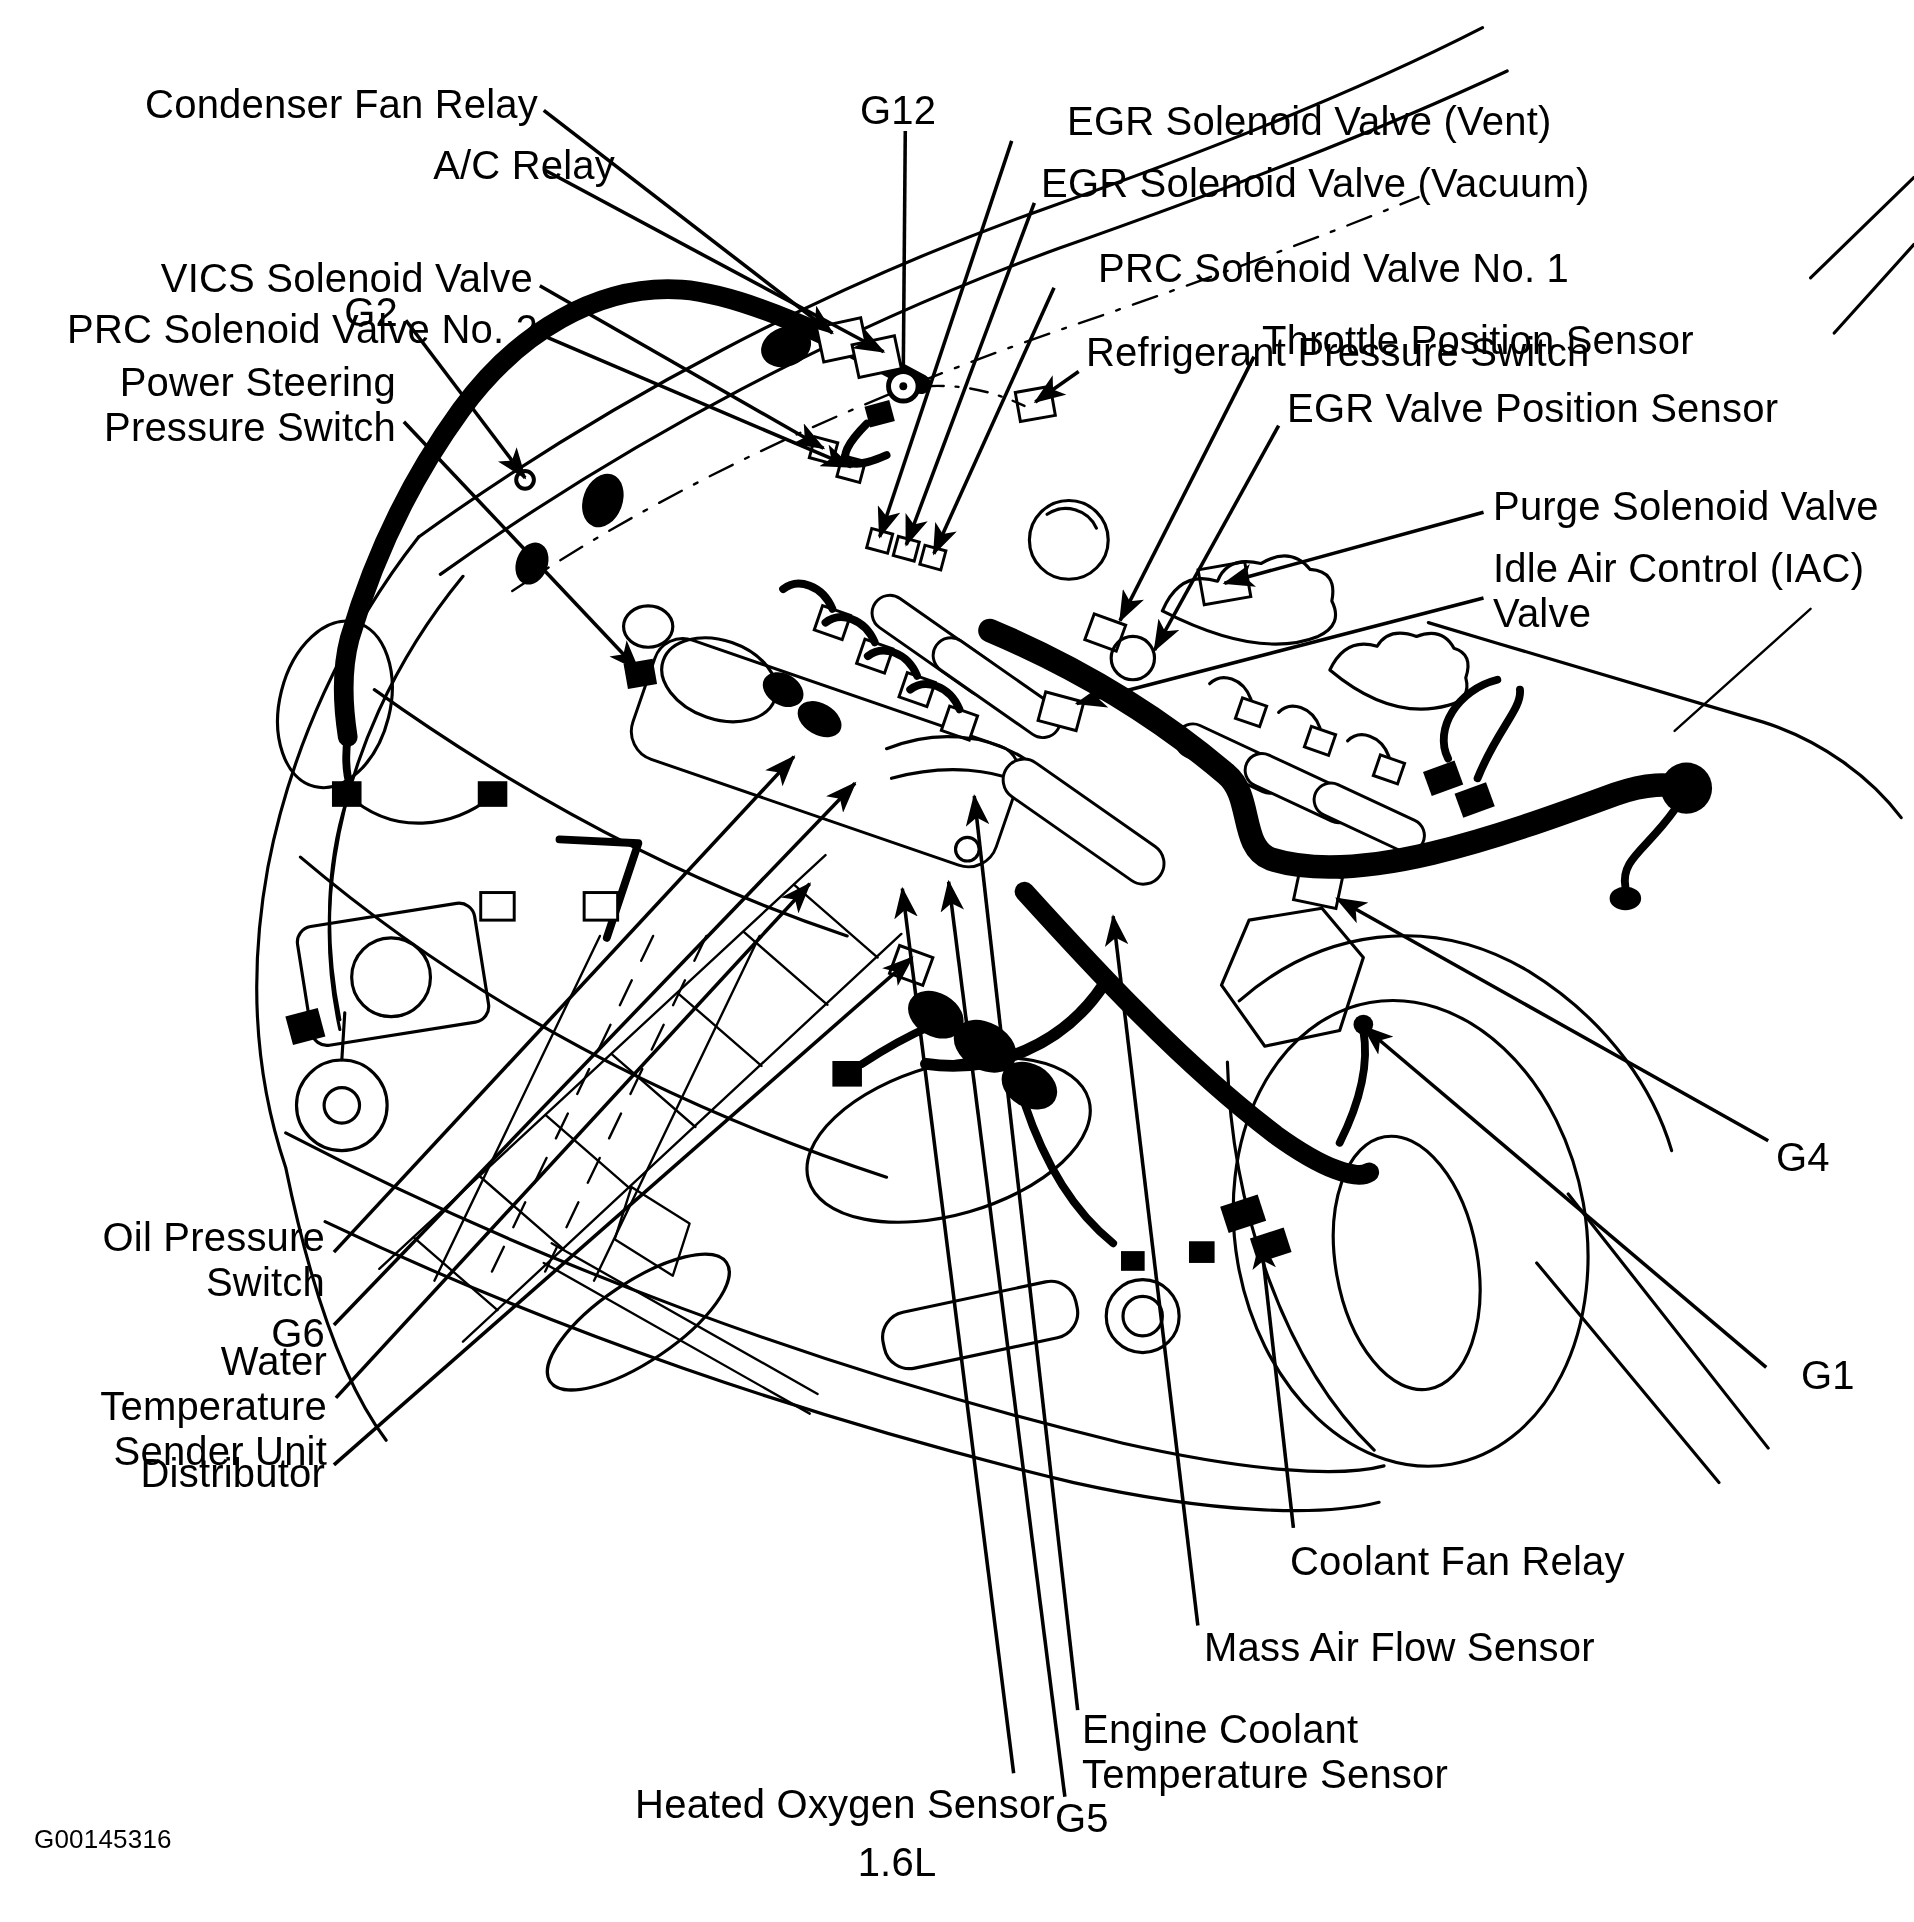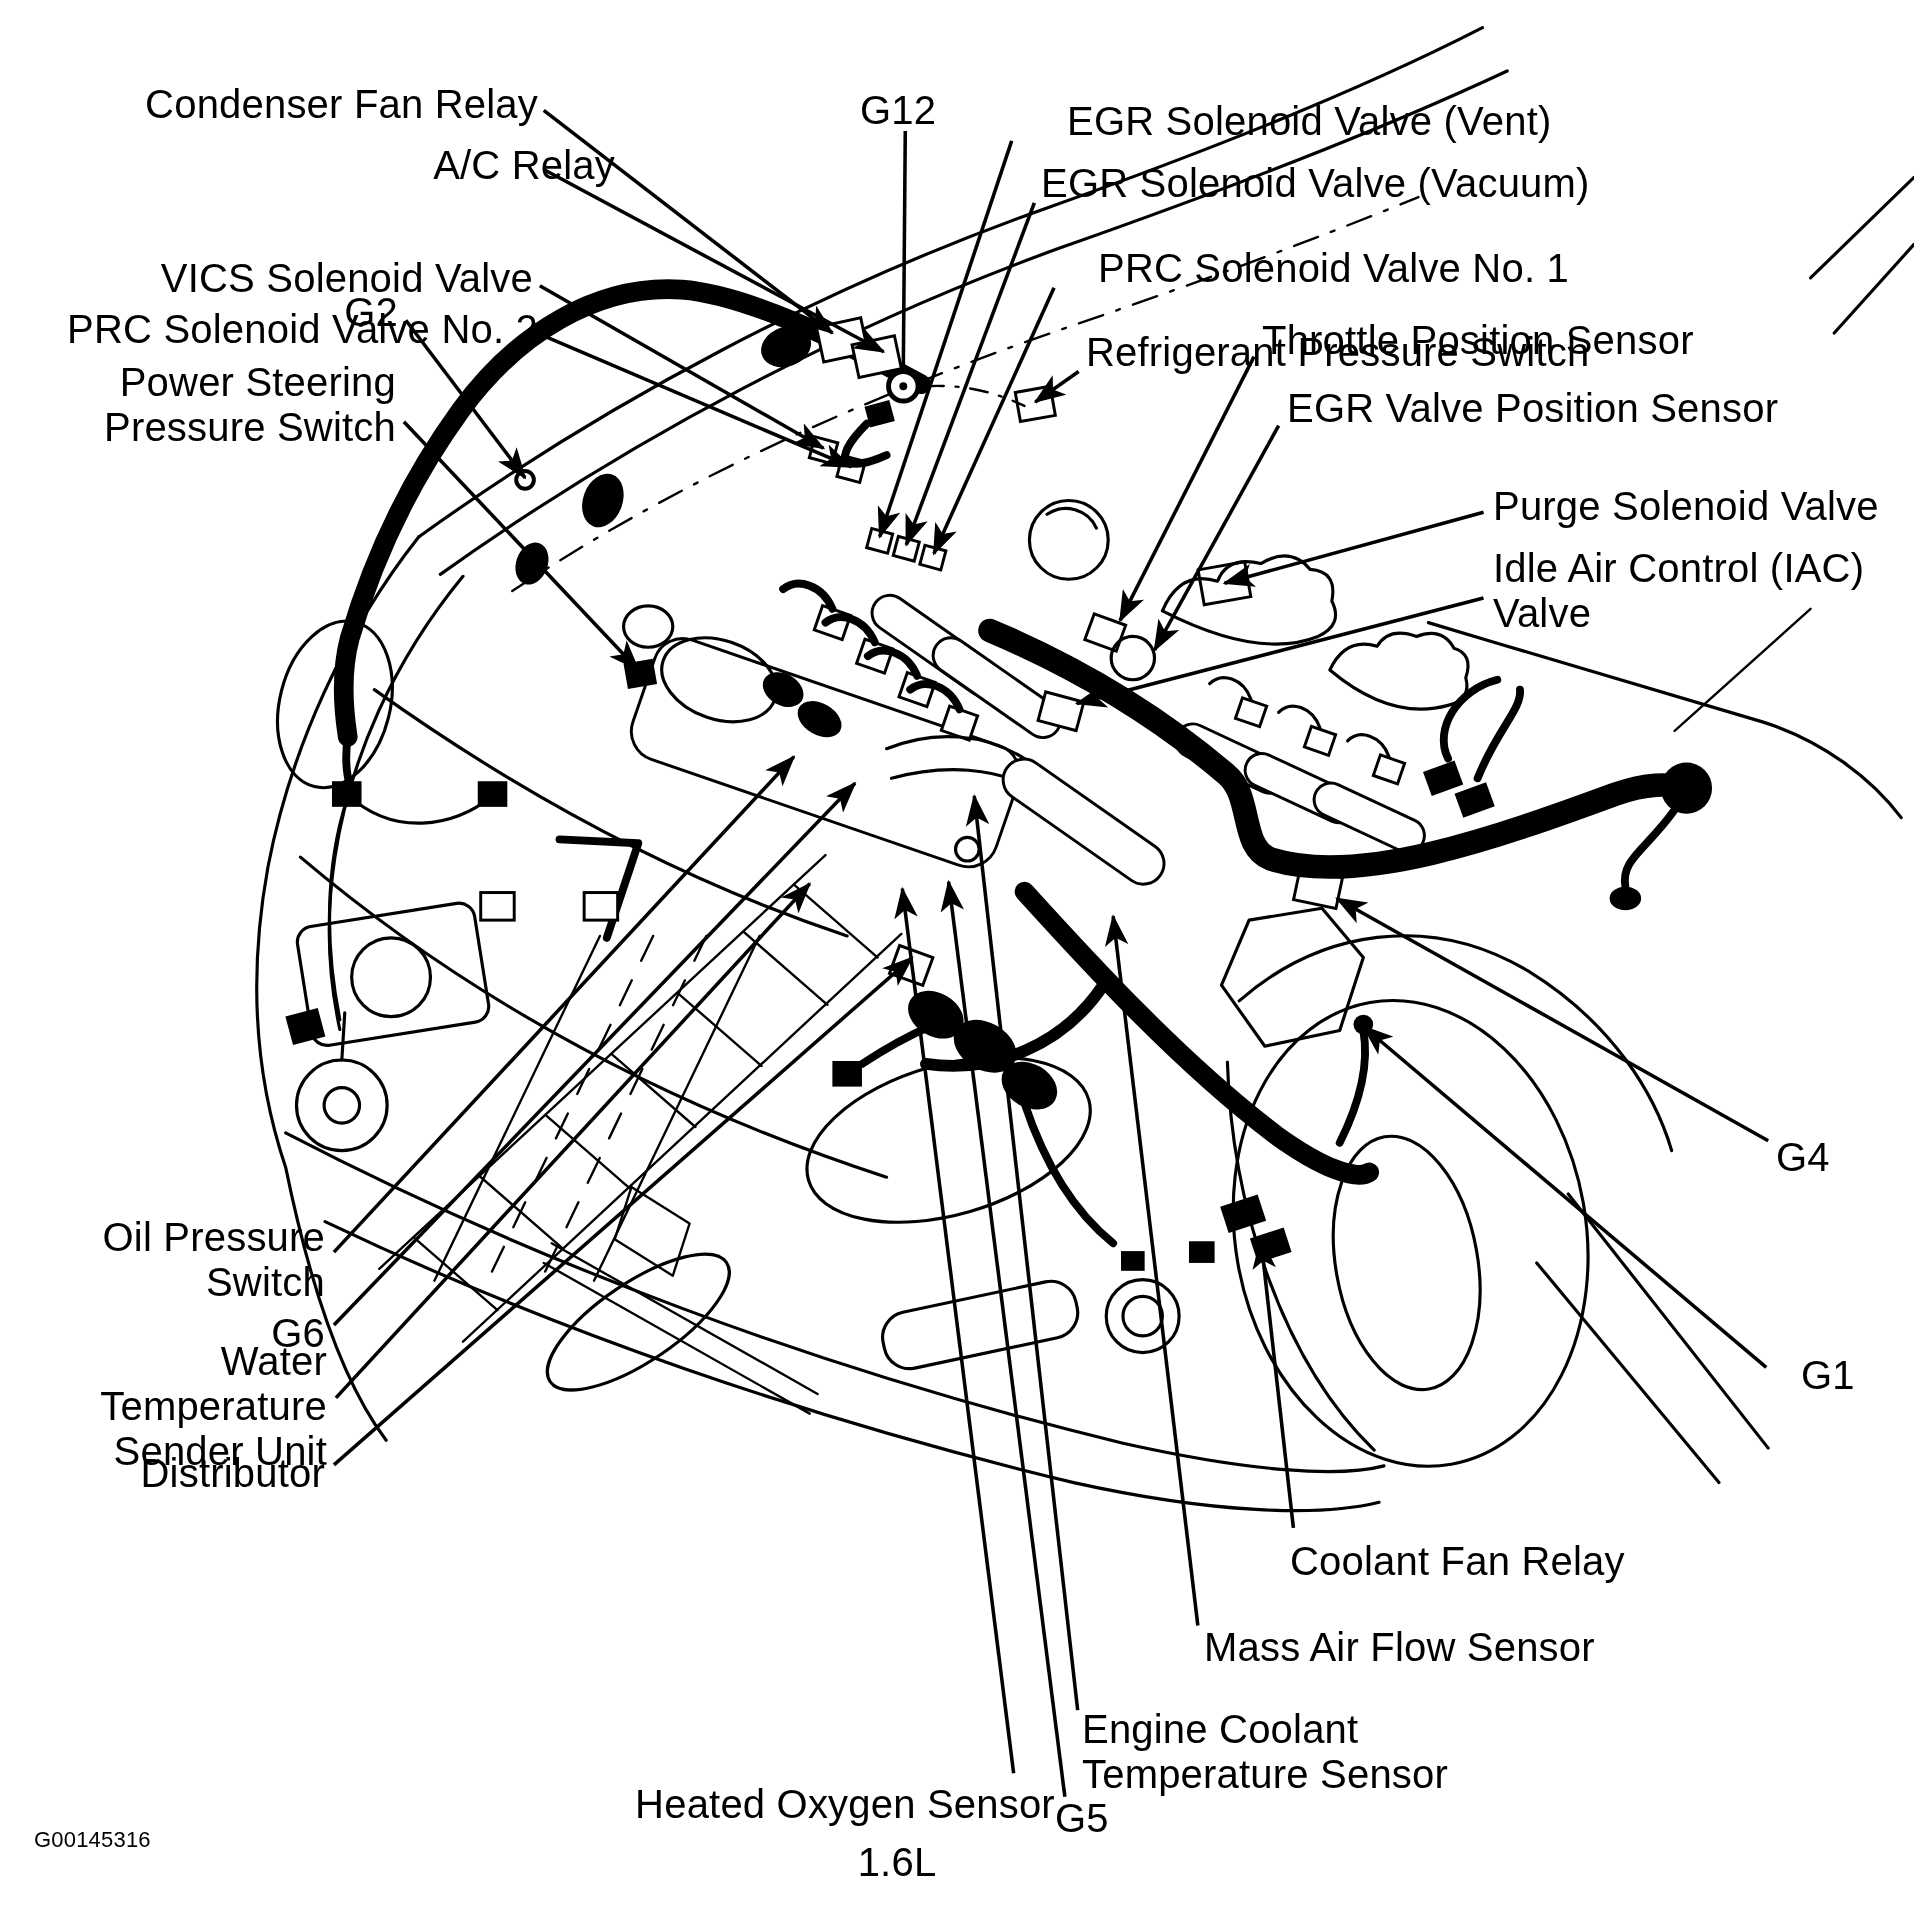--- a/index.html
+++ b/index.html
@@ -10,21 +10,21 @@
   .art{stroke:#000;fill:none;stroke-width:3.2;stroke-linecap:round;stroke-linejoin:round;}
   .thin{stroke-width:2.4;}
   .thick{stroke-width:8;}
   .blk{fill:#000;stroke:none;}
   .cube{fill:#fff;stroke:#000;stroke-width:3;}
   .leader{stroke:#000;stroke-width:3.6;fill:none;}
   .lbl{position:absolute;transform:translateY(-50%);font-size:40px;line-height:1.12;
        color:#000;white-space:pre-line;letter-spacing:0.2px;}
   .lbl.right{text-align:right;}
   .lbl.center{transform:translate(-50%,-50%);text-align:center;}
-  .lbl.small{font-size:22px;}
+  .lbl.small{font-size:26px;}
 </style>
 </head>
 <body>
 
 <div id="stage">
 <svg width="1914" height="1923" viewBox="0 0 1943 1952">
   <defs>
     <marker id="arrow" markerUnits="userSpaceOnUse" markerWidth="34" markerHeight="24" refX="30" refY="12" orient="auto">
       <path d="M0,0 L32,12 L0,24 L8,12 Z" fill="#000"></path>
     </marker>

